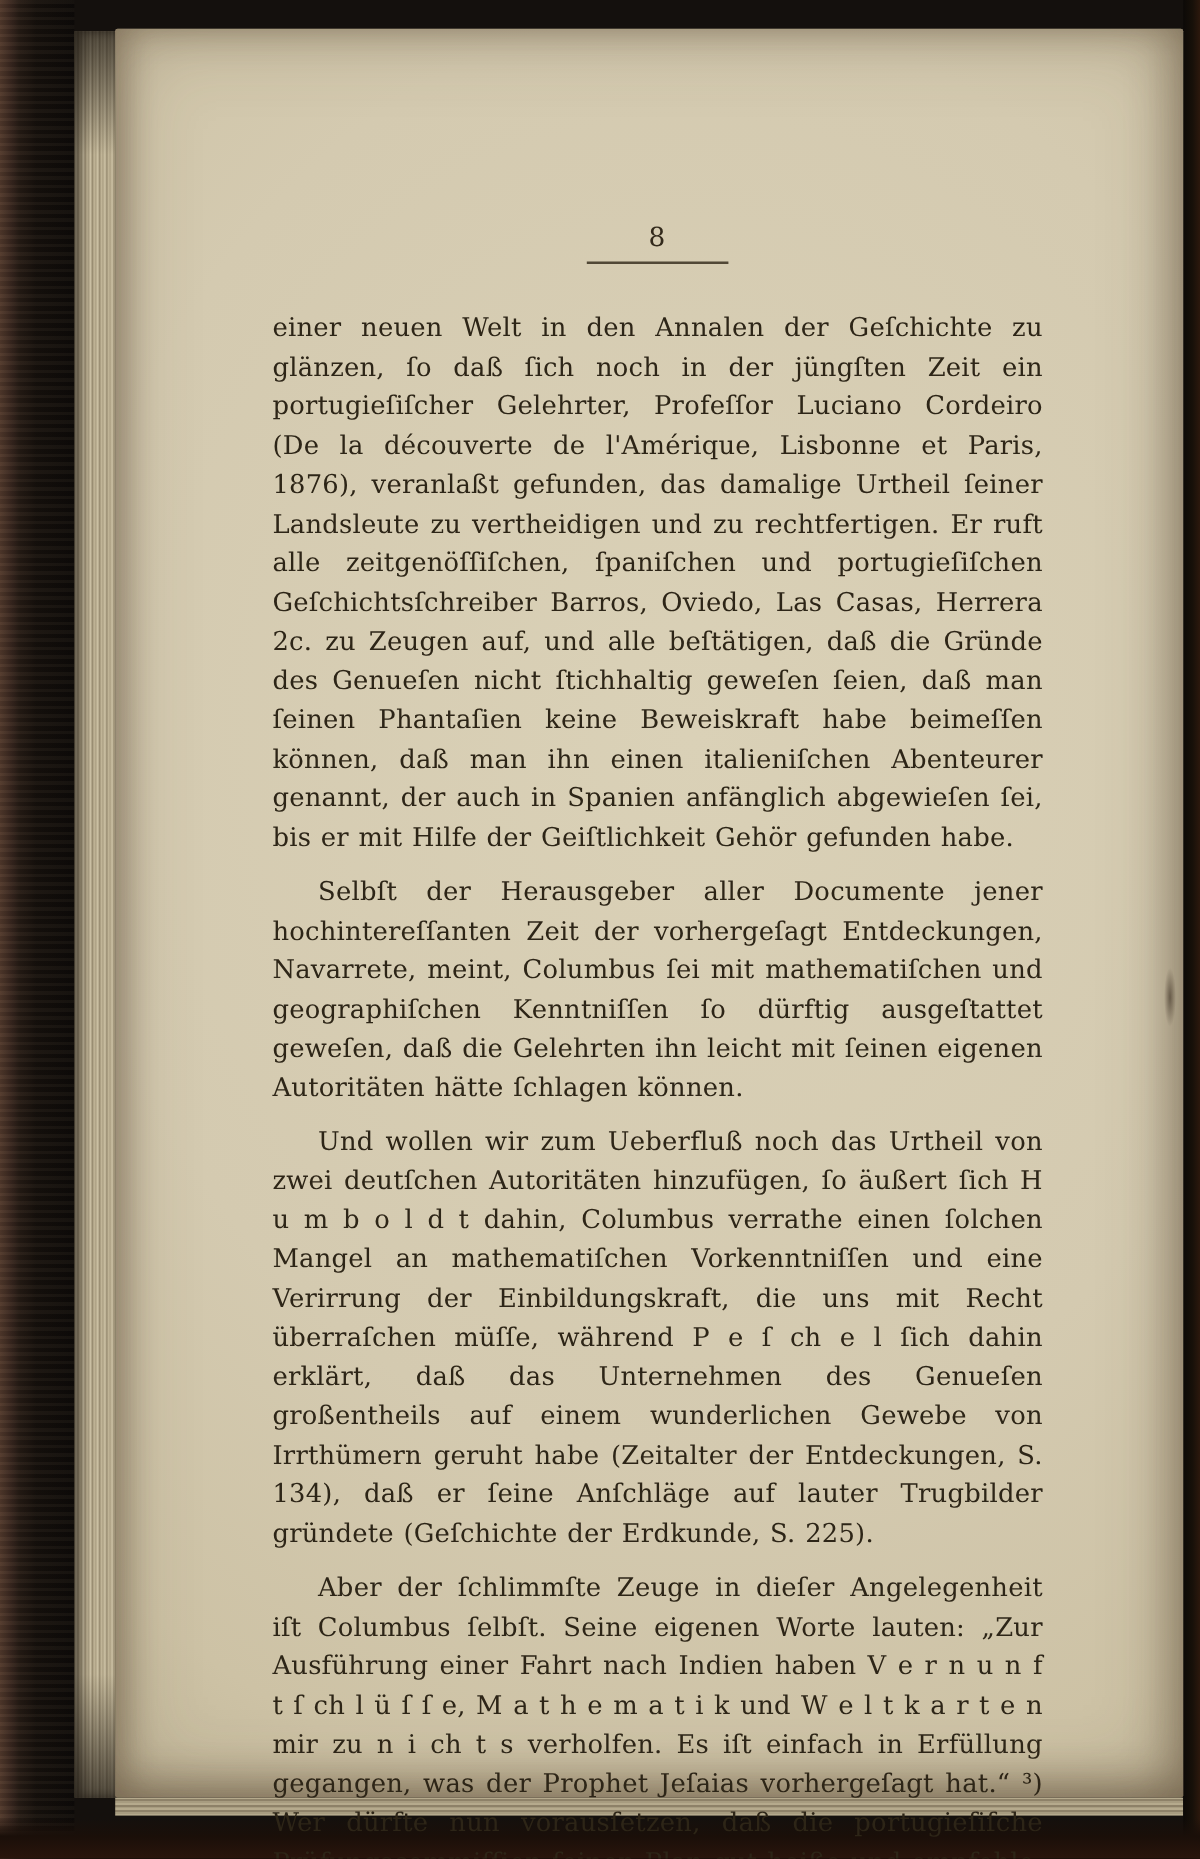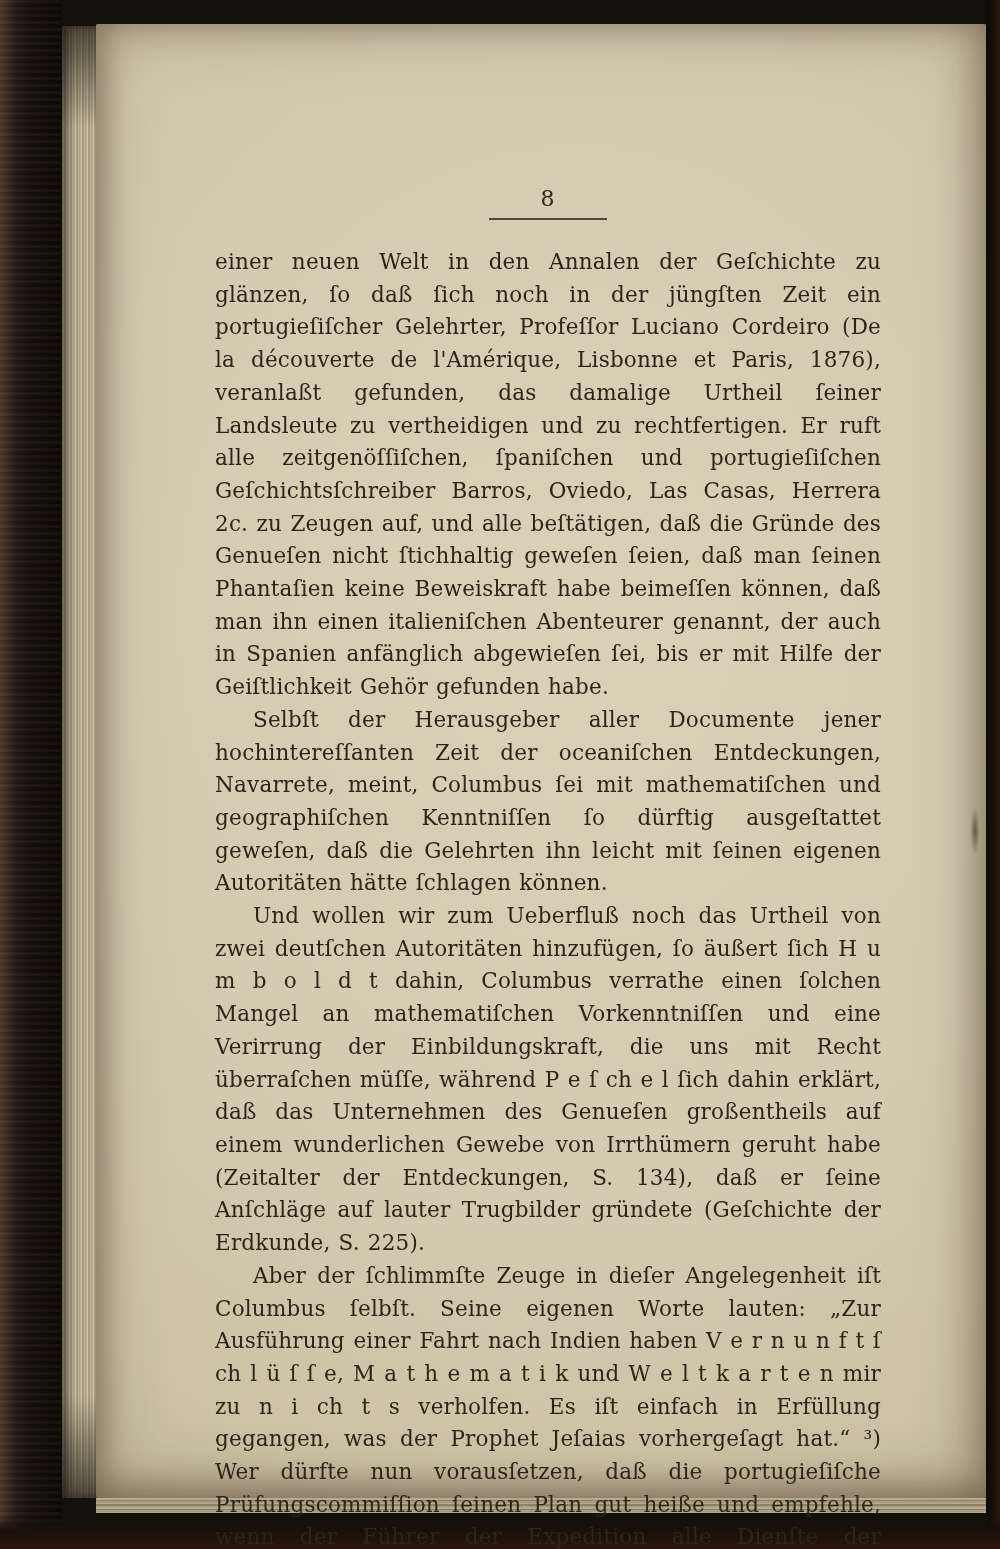--- a/index.html
+++ b/index.html
@@ -105,21 +105,21 @@
     border-top: 2px solid rgba(58,48,32,0.85);
   }
   
   .text-block {
     position: absolute;
     left: 119px; top: 222px;
     width: 666px;
     color: #2d2517;
   }
   .para {
-    margin: 0;
+    margin: 12px;
     font-size: 21.5px;
     line-height: 32.7px;
     text-align: justify;
     letter-spacing: 0.2px;
     word-spacing: 1px;
   }
   .indent { text-indent: 38px; }
 </style>
 </head>
 <body>
@@ -134,19 +134,19 @@
   <div class="page">
     <div class="smudge"></div>
 
     <div class="page-head">
       <div class="page-number">8</div>
       <div class="rule"></div>
     </div>
 
     <div class="text-block">
       <p class="para">einer neuen Welt in den Annalen der Geſchichte zu glänzen, ſo daß ſich noch in der jüngſten Zeit ein portugieſiſcher Gelehrter, Profeſſor Luciano Cordeiro (De la découverte de l'Amérique, Lisbonne et Paris, 1876), veranlaßt gefunden, das damalige Urtheil ſeiner Landsleute zu vertheidigen und zu rechtfertigen. Er ruft alle zeitgenöſſiſchen, ſpaniſchen und portugieſiſchen Geſchichtsſchreiber Barros, Oviedo, Las Casas, Herrera 2c. zu Zeugen auf, und alle beſtätigen, daß die Gründe des Genueſen nicht ſtichhaltig geweſen ſeien, daß man ſeinen Phantaſien keine Beweiskraft habe beimeſſen können, daß man ihn einen italieniſchen Abenteurer genannt, der auch in Spanien anfänglich abgewieſen ſei, bis er mit Hilfe der Geiſtlichkeit Gehör gefunden habe.</p>
-      <p class="para indent">Selbſt der Herausgeber aller Documente jener hochintereſſanten Zeit der oceaniſchen Entdeckungen, Navarrete, meint, Columbus ſei mit mathematiſchen und geographiſchen Kenntniſſen ſo dürftig ausgeſtattet geweſen, daß die Gelehrten ihn leicht mit ſeinen eigenen Autoritäten hätte ſchlagen können.</p>
+      <p class="para indent">Selbſt der Herausgeber aller Documente jener hochintereſſanten Zeit der vorhergeſagt Entdeckungen, Navarrete, meint, Columbus ſei mit mathematiſchen und geographiſchen Kenntniſſen ſo dürftig ausgeſtattet geweſen, daß die Gelehrten ihn leicht mit ſeinen eigenen Autoritäten hätte ſchlagen können.</p>
       <p class="para indent">Und wollen wir zum Ueberfluß noch das Urtheil von zwei deutſchen Autoritäten hinzufügen, ſo äußert ſich H u m b o l d t dahin, Columbus verrathe einen ſolchen Mangel an mathematiſchen Vorkenntniſſen und eine Verirrung der Einbildungskraft, die uns mit Recht überraſchen müſſe, während P e ſ ch e l ſich dahin erklärt, daß das Unternehmen des Genueſen großentheils auf einem wunderlichen Gewebe von Irrthümern geruht habe (Zeitalter der Entdeckungen, S. 134), daß er ſeine Anſchläge auf lauter Trugbilder gründete (Geſchichte der Erdkunde, S. 225).</p>
       <p class="para indent">Aber der ſchlimmſte Zeuge in dieſer Angelegenheit iſt Columbus ſelbſt. Seine eigenen Worte lauten: „Zur Ausführung einer Fahrt nach Indien haben V e r n u n f t ſ ch l ü ſ ſ e, M a t h e m a t i k und W e l t k a r t e n mir zu n i ch t s verholfen. Es iſt einfach in Erfüllung gegangen, was der Prophet Jeſaias vorhergeſagt hat.“ ³) Wer dürfte nun vorausſetzen, daß die portugieſiſche Prüfungscommiſſion ſeinen Plan gut heiße und empfehle, wenn der Führer der Expedition alle Dienſte der Wiſſenſchaft von ſich weiſt und einem Phantom nachjagt?</p>
 
     </div>
   </div>
 </div>
 
 </body></html>

